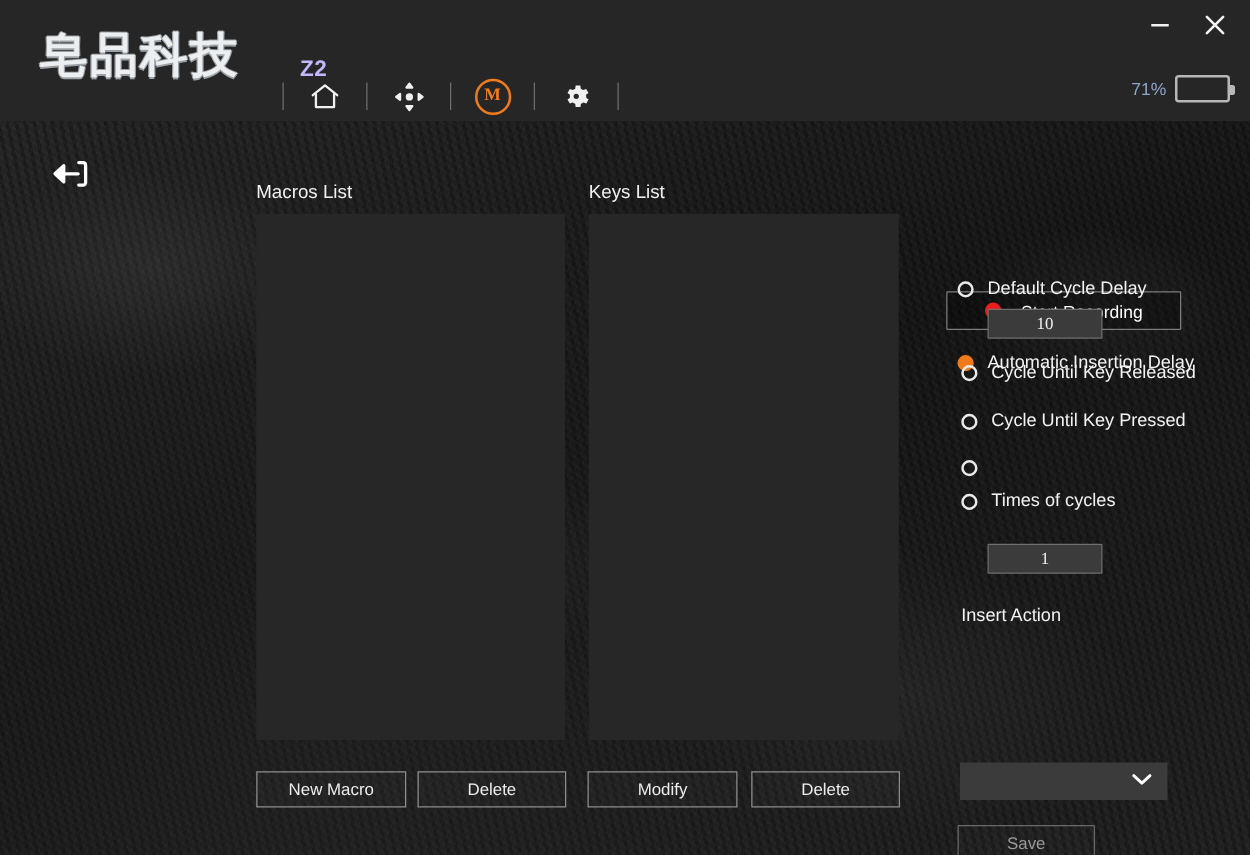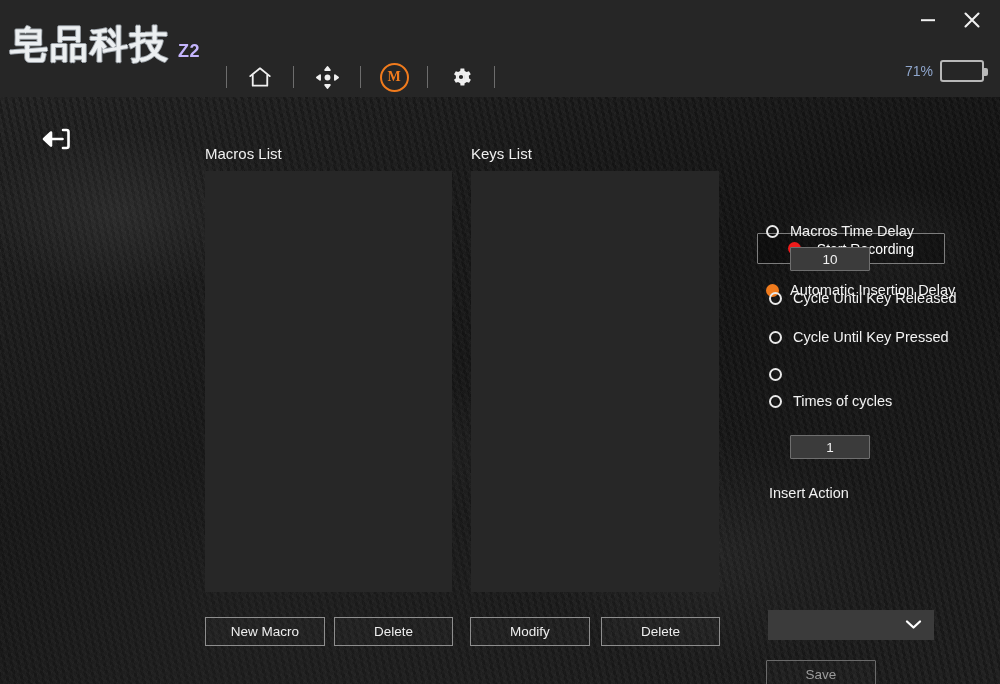--- a/index.html
+++ b/index.html
@@ -25,23 +25,24 @@
   
   .titlebar {
     position: absolute;
     left: 0; top: 0;
     width: 1000px; height: 97px;
     background: #262626;
     box-sizing: border-box;
   }
   .logo-wrap {
     position: absolute;
-    left: 10px; top: 22px;
-    display: flex;
-    align-items: center;
+    left: 32px; top: 22px;
+    display: flex;
+    align-items: flex-end;
+    gap: 40px;
   }
   .logo-cn {
     font-family: "DejaVu Sans", sans-serif;
     font-size: 38px;
     font-weight: 700;
     color: #eceff1;
     letter-spacing: 2px;
     line-height: 44px;
     text-shadow:
        1px 0 0 #9aa0a6, -1px 0 0 #9aa0a6,
@@ -239,28 +240,28 @@
     border-color: #f07b1d;
   }
   .opt-label {
     font-size: 14.5px;
     color: #f2f2f2;
     white-space: nowrap;
   }
 
   .num-input {
     position: absolute;
-    width: 80px; height: 24px;
+    width: 92px; height: 24px;
     background: #3b3b3b;
     border: 1px solid #6f6f6f;
     box-sizing: border-box;
     color: #f2f2f2;
     font-size: 13.5px;
     text-align: center;
-    font-family: Liberation Sans, sans-serif;
+    font-family: Liberation Serif, serif;
     border-radius: 1px;
     padding: 0;
   }
 
   .section-label {
     position: absolute;
     font-size: 14.5px;
     color: #f2f2f2;
   }
 
@@ -413,21 +414,21 @@
       <span class="rec-label">Start Recording</span>
     </div>
 
     <div class="opt-row" style="left:766px; top:185px;">
       <span class="radio on"></span>
       <span class="opt-label">Automatic Insertion Delay</span>
     </div>
 
     <div class="opt-row" style="left:766px; top:126px;">
       <span class="radio"></span>
-      <span class="opt-label">Macros Time Delay</span>
+      <span class="opt-label">Default Cycle Delay</span>
     </div>
     <input class="num-input" style="left: 790px; top: 150px;" type="text" value="10">
 
     <div class="opt-row" style="left:769px; top:193px;">
       <span class="radio"></span>
       <span class="opt-label">Cycle Until Key Released</span>
     </div>
 
     <div class="opt-row" style="left:769px; top:232px;">
       <span class="radio"></span>

